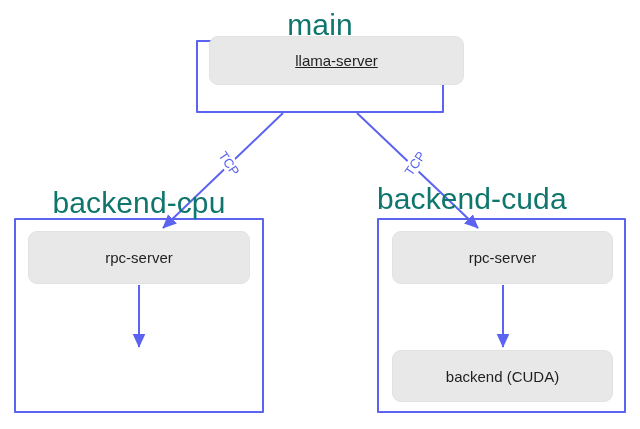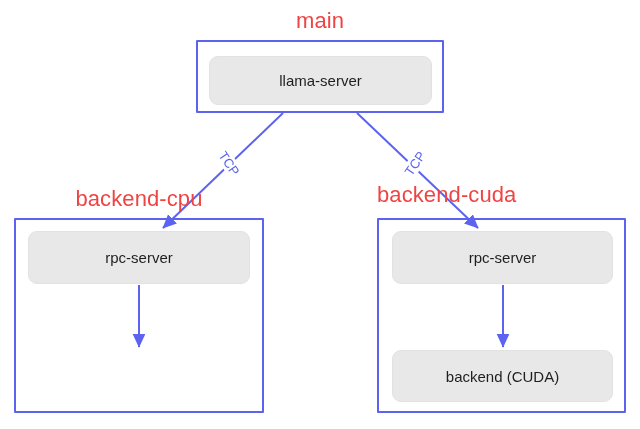--- a/index.html
+++ b/index.html
@@ -38,22 +38,22 @@
     background: transparent;
     border-radius: 1px;
   }
   #cluster-main     { left: 196px; top: 40px;  width: 248px; height: 73px; }
   #cluster-cpu      { left: 14px;  top: 218px; width: 250px; height: 195px; }
   #cluster-cuda     { left: 377px; top: 218px; width: 249px; height: 195px; }
 
   
   .cluster-title {
     position: absolute;
-    color: #ef4444;
-    font-size: 22px;
+    color: #0f766e;
+    font-size: 30px;
     line-height: 1;
     white-space: nowrap;
     letter-spacing: 0.1px;
   }
   #title-main  { left: 196px; top: 10px;  width: 248px; text-align: center; }
   #title-cpu   { left: 14px;  top: 188px; width: 250px; text-align: center; }
   #title-cuda  { left: 377px; top: 184px; width: 249px; }
 
   
   .node {
@@ -62,21 +62,21 @@
     background: #e8e8e8;
     border: 1px solid #e2e2e2;
     border-radius: 9px;
     display: flex;
     align-items: center;
     justify-content: center;
     color: #1f1f1f;
     font-size: 15px;
     white-space: nowrap;
   }
-  #node-llama-server  { left: 209px; top: 56px;  width: 223px; height: 49px; }
+  #node-llama-server  { left: 209px; top: 36px;  width: 255px; height: 49px; text-decoration: underline; }
   #node-rpc-cpu       { left: 28px;  top: 231px; width: 222px; height: 53px; }
   #node-backend-cpu   { left: 28px;  top: 350px; width: 222px; height: 52px; }
   #node-rpc-cuda      { left: 392px; top: 231px; width: 221px; height: 53px; }
   #node-backend-cuda  { left: 392px; top: 350px; width: 221px; height: 52px; text-align: center; }
 
   
   .edge-label {
     position: absolute;
     color: #5b63f0;
     font-size: 13px;

